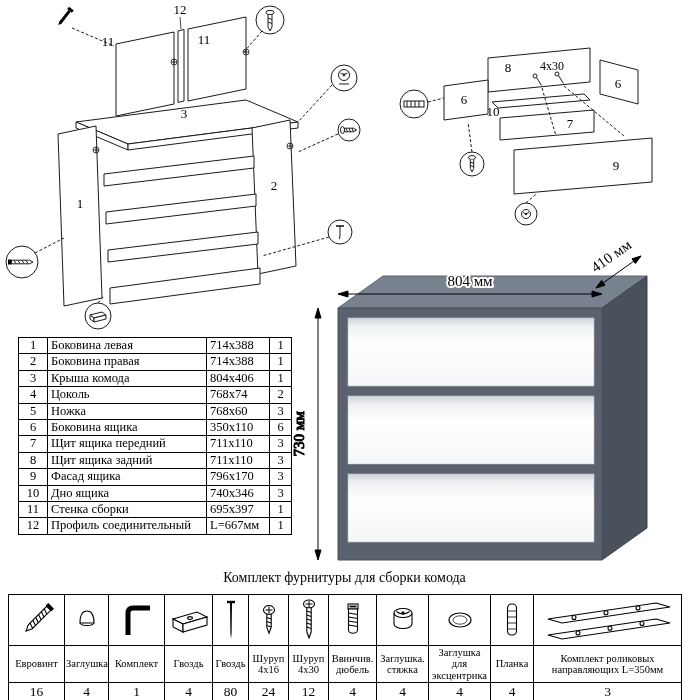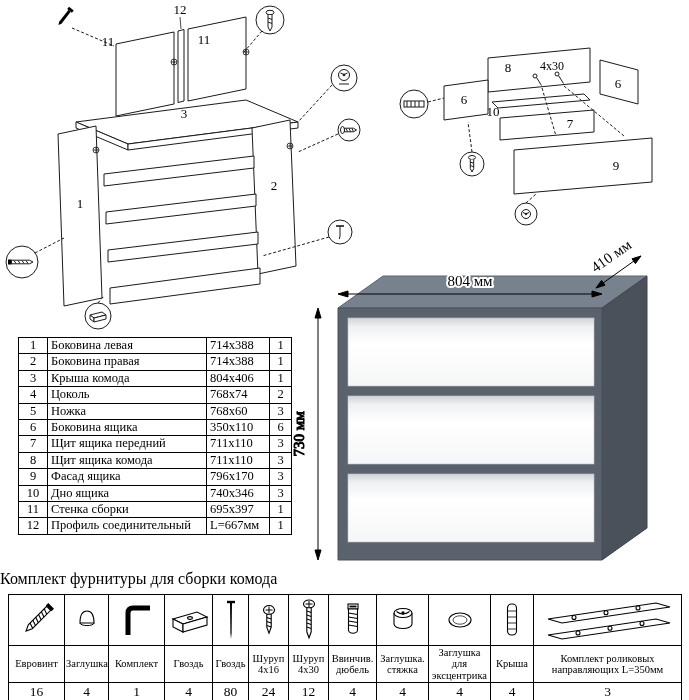--- a/index.html
+++ b/index.html
@@ -9,21 +9,21 @@
 
   
   #parts-table{position:absolute;left:18px;top:337px;border-collapse:collapse;font-size:12.5px;}
   #parts-table td{border:1px solid #000;padding:0 3px;line-height:15.4px;white-space:nowrap;}
   #parts-table .col-num{width:22px;text-align:center;}
   #parts-table .col-name{width:152px;text-align:left;font-family:Liberation Serif, serif;}
   #parts-table .col-size{width:56px;text-align:left;}
   #parts-table .col-qty{width:15px;text-align:center;}
 
   
-  #hw-title{position:absolute;left:0;top:570px;width:689px;text-align:left;font-size:16px;}
+  #hw-title{position:absolute;left:0;top:570px;width:689px;text-align:center;font-size:14px;}
   #hw-table{position:absolute;left:8px;top:594px;border-collapse:collapse;table-layout:fixed;width:673px;}
   #hw-table td{border:1px solid #000;text-align:center;vertical-align:middle;padding:0;overflow:hidden;}
   #hw-table .hw-icon-cell{height:50px;}
   #hw-table .hw-name-cell{height:33px;font-size:10.5px;line-height:1.08;padding:1px 1px;}
   #hw-table .hw-qty-cell{height:19px;font-size:13.5px;}
   .hwicon{display:block;margin:0 auto;}
 
   svg text{font-family:"Liberation Serif",serif;}
   .dimtext{paint-order:stroke;stroke:#fff;stroke-width:4px;stroke-linejoin:round;}
 </style>
@@ -222,21 +222,21 @@
           <td class="col-qty">6</td>
         </tr>
       <tr>
           <td class="col-num">7</td>
           <td class="col-name">Щит ящика передний</td>
           <td class="col-size">711x110</td>
           <td class="col-qty">3</td>
         </tr>
       <tr>
           <td class="col-num">8</td>
-          <td class="col-name">Щит ящика комода</td>
+          <td class="col-name">Щит ящика задний</td>
           <td class="col-size">711x110</td>
           <td class="col-qty">3</td>
         </tr>
       <tr>
           <td class="col-num">9</td>
           <td class="col-name">Фасад ящика</td>
           <td class="col-size">796x170</td>
           <td class="col-qty">3</td>
         </tr>
       <tr>
@@ -423,21 +423,21 @@
         <td class="hw-name-cell">Евровинт</td>
         <td class="hw-name-cell">Заглушка</td>
         <td class="hw-name-cell">Комплект</td>
         <td class="hw-name-cell">Гвоздь</td>
         <td class="hw-name-cell">Гвоздь</td>
         <td class="hw-name-cell">Шуруп 4x16</td>
         <td class="hw-name-cell">Шуруп 4x30</td>
         <td class="hw-name-cell">Ввинчив. дюбель</td>
         <td class="hw-name-cell">Заглушка. стяжка</td>
         <td class="hw-name-cell">Заглушка для эксцентрика</td>
-        <td class="hw-name-cell">Крыша</td>
+        <td class="hw-name-cell">Планка</td>
         <td class="hw-name-cell">Комплект роликовых направляющих L=350мм</td>
       </tr>
       <tr>
         <td class="hw-qty-cell">16</td>
         <td class="hw-qty-cell">4</td>
         <td class="hw-qty-cell">1</td>
         <td class="hw-qty-cell">4</td>
         <td class="hw-qty-cell">80</td>
         <td class="hw-qty-cell">24</td>
         <td class="hw-qty-cell">12</td>

